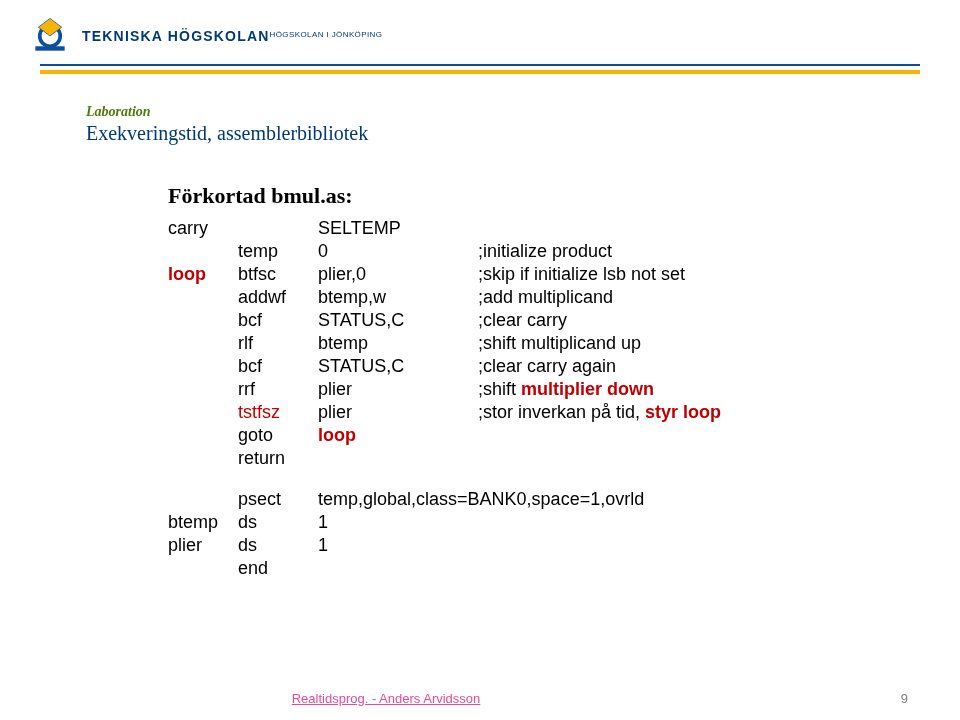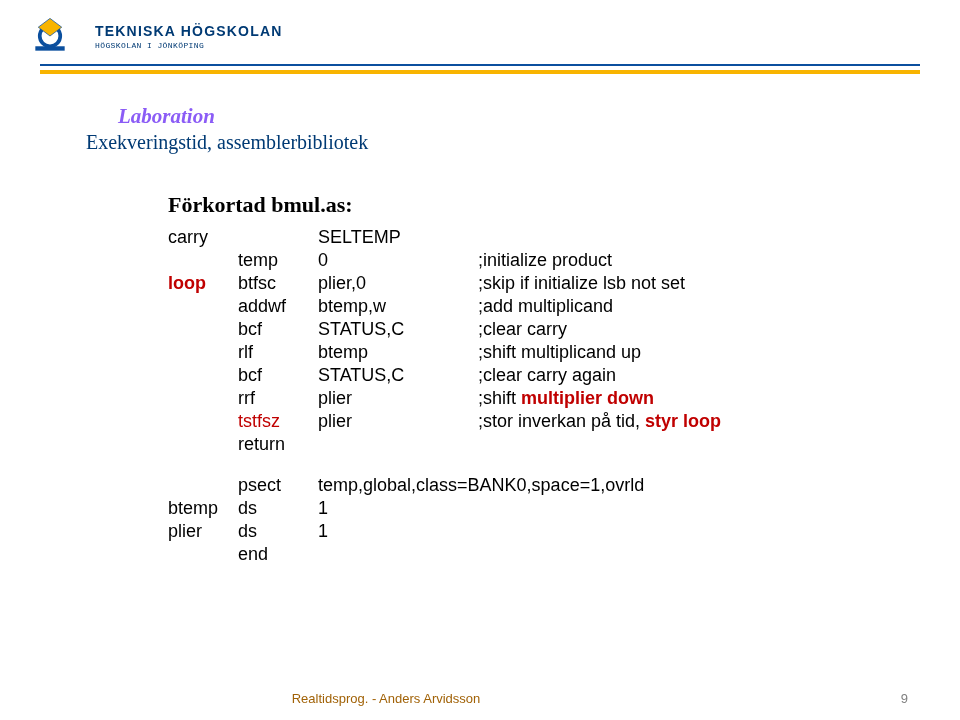--- a/index.html
+++ b/index.html
@@ -15,56 +15,54 @@
     display: flex;
     align-items: flex-start;
     padding: 14px 0 0 28px;
   }
   .logo-area {
     display: flex;
     align-items: center;
     gap: 10px;
   }
   .logo-svg { width: 44px; height: 44px; }
-  .logo-text-block { display: flex; flex-direction: column; margin-left: 13px; }
+  .logo-text-block { display: flex; flex-direction: row; }
   .logo-text {
     font-family: Arial, sans-serif;
     font-weight: bold;
     letter-spacing: 1.2px;
     font-size: 14px;
     color: #003a74;
   }
   .logo-sub {
     font-size: 8px;
     color: #003a74;
     letter-spacing: 0.4px;
     margin-top: 2px;
-    font-family: Liberation Mono, monospace;
   }
   .rule1 {
     height: 2px;
     background: #0b4f9e;
     margin: 6px 40px 0 40px;
   }
   .rule2 {
     height: 4px;
     background: #f8b400;
     margin: 4px 40px 0 40px;
   }
   .content {
     padding: 30px 0 0 86px;
   }
   .lab-title {
-    color: #8b5cf6;
-    font-size: 21px;
+    color: #4d7c0f;
+    font-size: 14px;
     font-weight: bold;
     font-style: italic;
     font-family: "Times New Roman", Times, serif;
     margin-bottom: 2px;
-    margin-left: 32px;
   }
   .lab-sub {
     color: #003a74;
     font-size: 20px;
     font-family: "Times New Roman", Times, serif;
     margin-bottom: 38px;
   }
   .code-block {
     margin-left: 82px;
     font-family: Arial, sans-serif;
@@ -93,23 +91,24 @@
   .col-comm  { }
   .red { color: #c00000; }
   .section-gap { height: 18px; }
   .footer {
     position: absolute;
     bottom: 14px;
     left: 0;
     width: 772px;
     display: flex;
     justify-content: center;
-    color: #a16207;
+    color: #ec4899;
     font-size: 13px;
     font-family: Arial, sans-serif;
+    text-decoration: underline;
   }
   .page-num {
     position: absolute;
     bottom: 14px;
     right: 52px;
     color: #808080;
     font-size: 13px;
     font-family: Arial, sans-serif;
   }
 </style>
@@ -191,20 +190,26 @@
             <td class="col-comm">;shift <span class="red" style="font-weight:bold">multiplier down</span></td>
           </tr>
           <tr>
             <td class="col-label"></td>
             <td class="col-mnem red" style="font-weight: normal;">tstfsz</td>
             <td class="col-op">plier</td>
             <td class="col-comm">;stor inverkan på tid, <span class="red" style="font-weight:bold">styr loop</span></td>
           </tr>
           <tr>
             <td class="col-label"></td>
+            <td class="col-mnem">goto</td>
+            <td class="col-op red" style="font-weight: bold;">loop</td>
+            <td class="col-comm"></td>
+          </tr>
+          <tr>
+            <td class="col-label"></td>
             <td class="col-mnem">return</td>
             <td class="col-op"></td>
             <td class="col-comm"></td>
           </tr>
         </tbody>
     </table>
 
     <div class="section-gap"></div>
 
     <table class="code-table">

